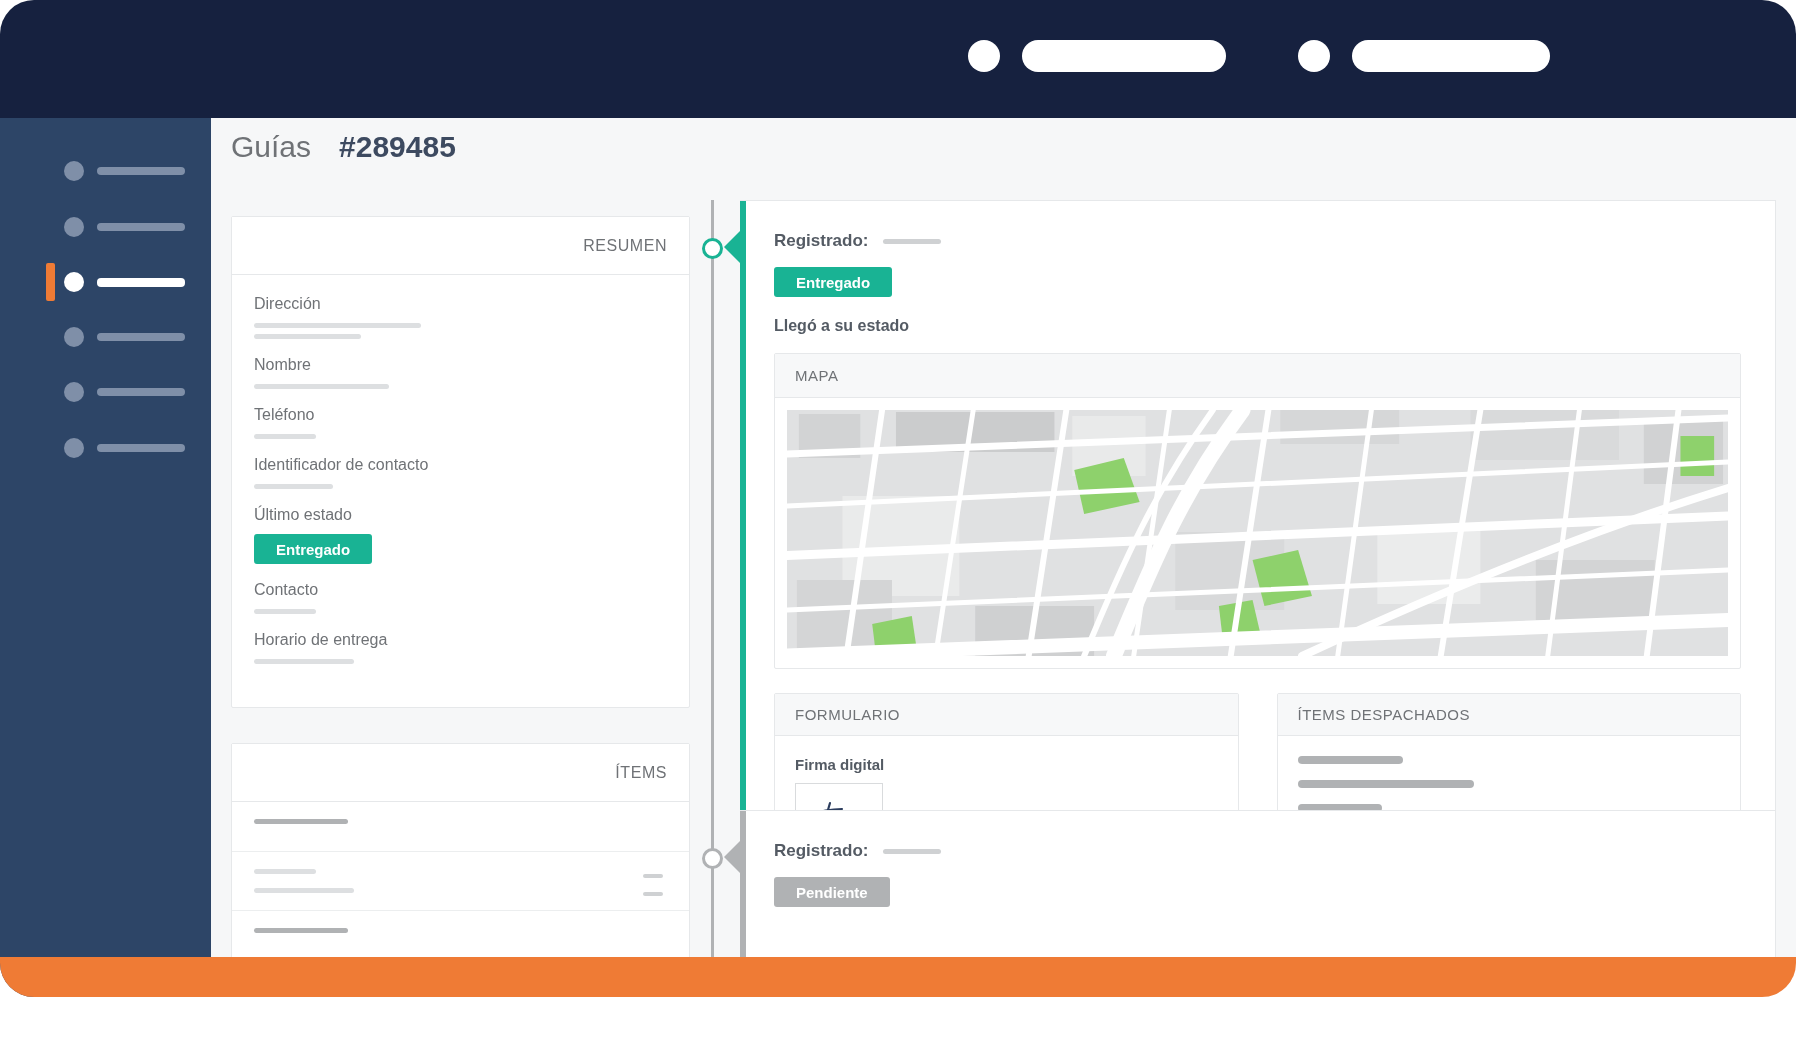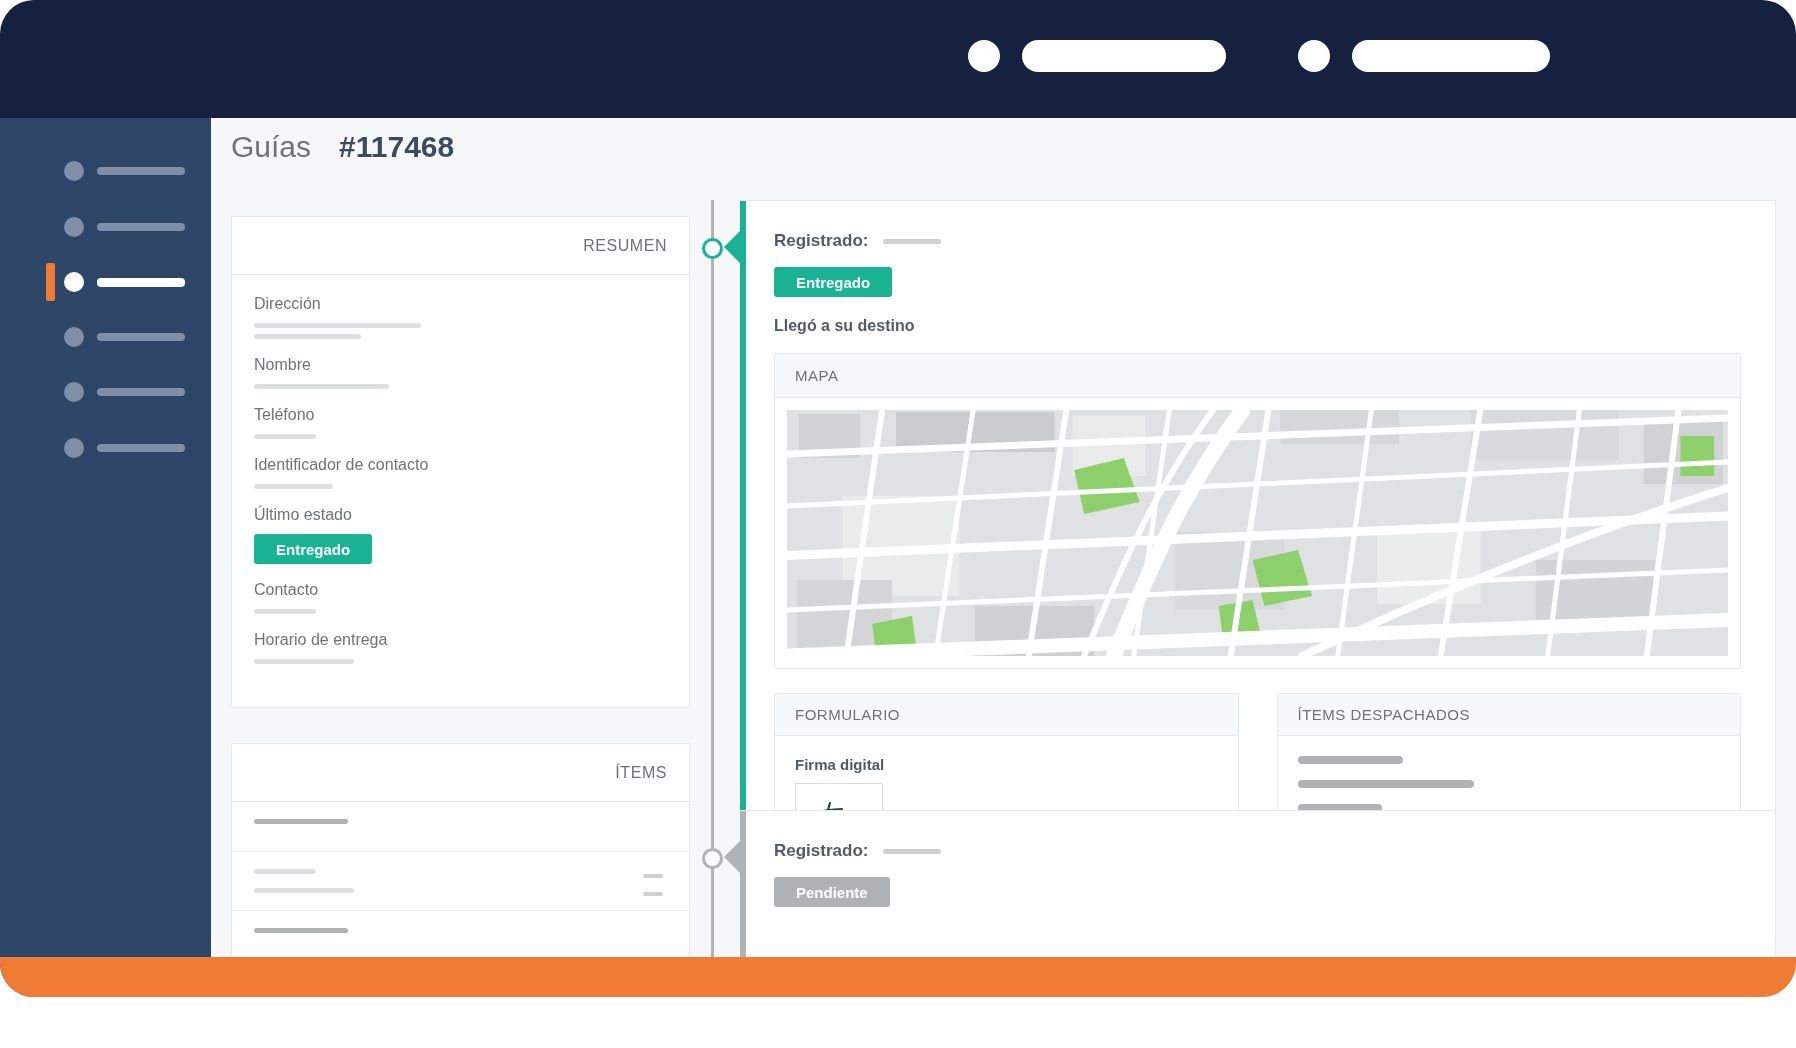--- a/index.html
+++ b/index.html
@@ -398,21 +398,21 @@
       <div class="nav-item" style="top: 319px;">
         <div class="nav-dot"></div>
         <div class="nav-line" style="width: 88px;"></div>
       </div>
     </nav>
 
   <main class="content">
 
     <div class="page-header">
       <span class="page-title">Guías</span>
-      <span class="page-id">#117468</span>
+      <span class="page-id">#289485</span>
     </div>
 
     <div class="left-col">
 
       <section class="card">
         <div class="card-head">
           <span class="card-head-title">RESUMEN</span>
         </div>
         <div class="card-body" id="summary-fields">
             <div class="field">
@@ -484,21 +484,21 @@
       <div class="tl-arrow" style="top:29px"></div>
       <div class="tl-inner">
 
         <div class="reg-line">
           <span class="reg-label">Registrado:</span>
           <span class="reg-skel"></span>
         </div>
 
         <span class="badge green">Entregado</span>
 
-        <div class="tl-status-text">Llegó a su destino</div>
+        <div class="tl-status-text">Llegó a su estado</div>
 
         <div class="map-card">
           <div class="map-head">
             <span class="map-head-title">MAPA</span>
           </div>
           <div class="map-canvas">
             <svg viewBox="0 0 950 246" preserveAspectRatio="none">
               <rect x="0" y="0" width="950" height="246" fill="#e0e1e2"></rect>
 
               <rect x="12" y="4" width="62" height="44" fill="#d2d3d4"></rect>

